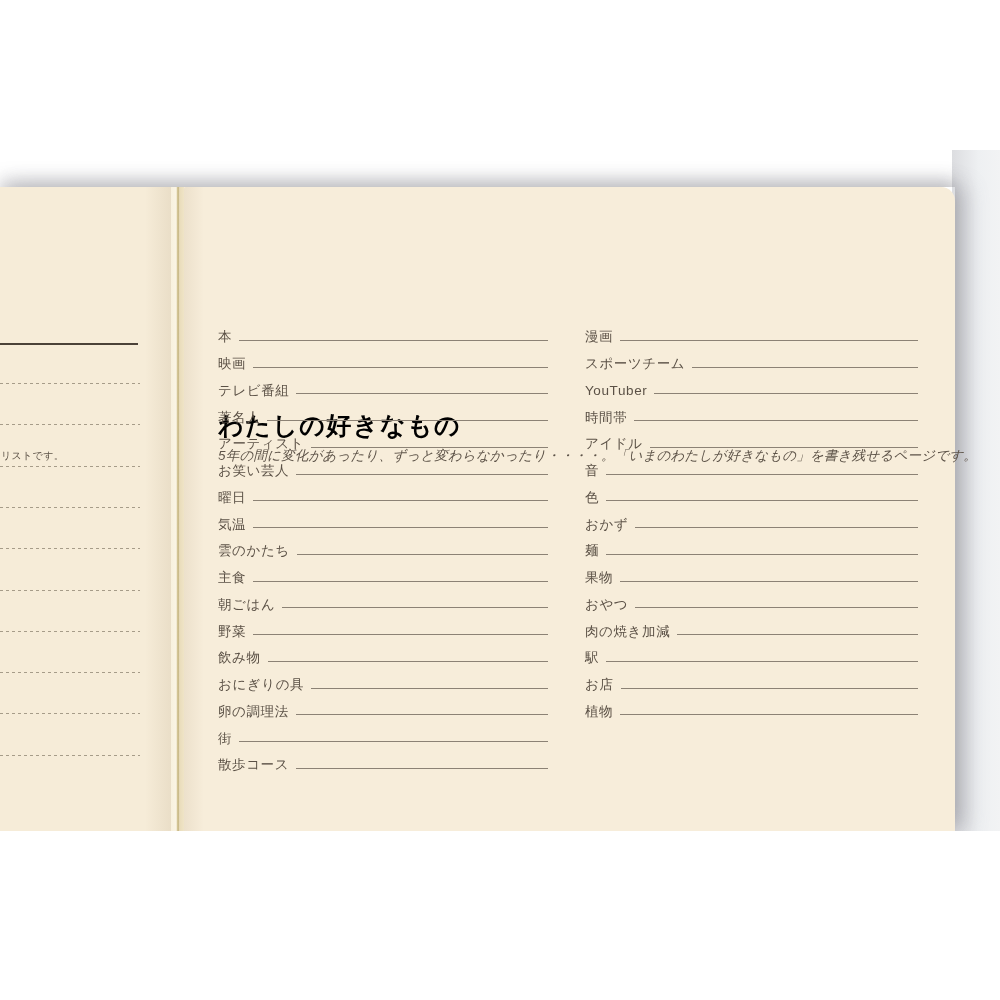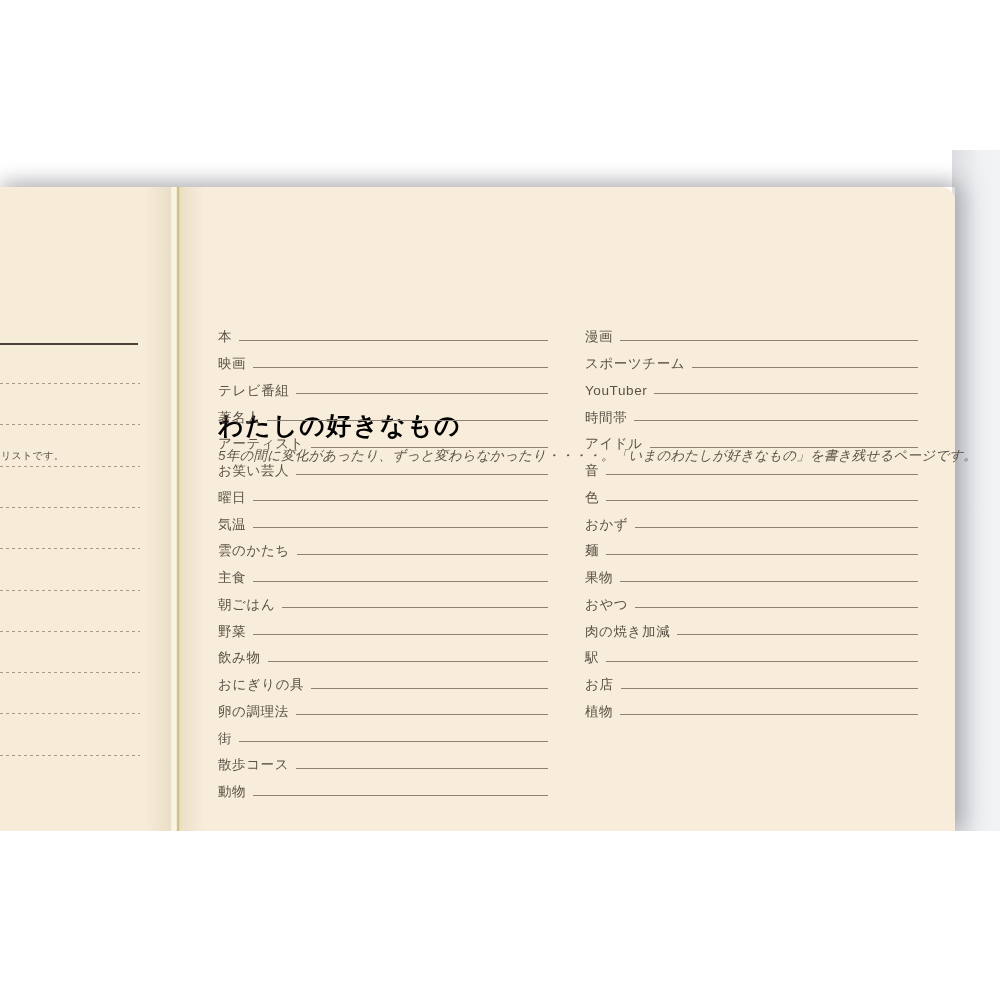--- a/index.html
+++ b/index.html
@@ -178,24 +178,20 @@
                 <span class="row-line"></span>
               </div>
               <div class="row">
                 <span class="row-label">街</span>
                 <span class="row-line"></span>
               </div>
               <div class="row">
                 <span class="row-label">散歩コース</span>
                 <span class="row-line"></span>
               </div>
-              <div class="row">
-                <span class="row-label">動物</span>
-                <span class="row-line"></span>
-              </div>
             </div>
           <div class="col col-b" id="col-right">
               <div class="row">
                 <span class="row-label">漫画</span>
                 <span class="row-line"></span>
               </div>
               <div class="row">
                 <span class="row-label">スポーツチーム</span>
                 <span class="row-line"></span>
               </div>

